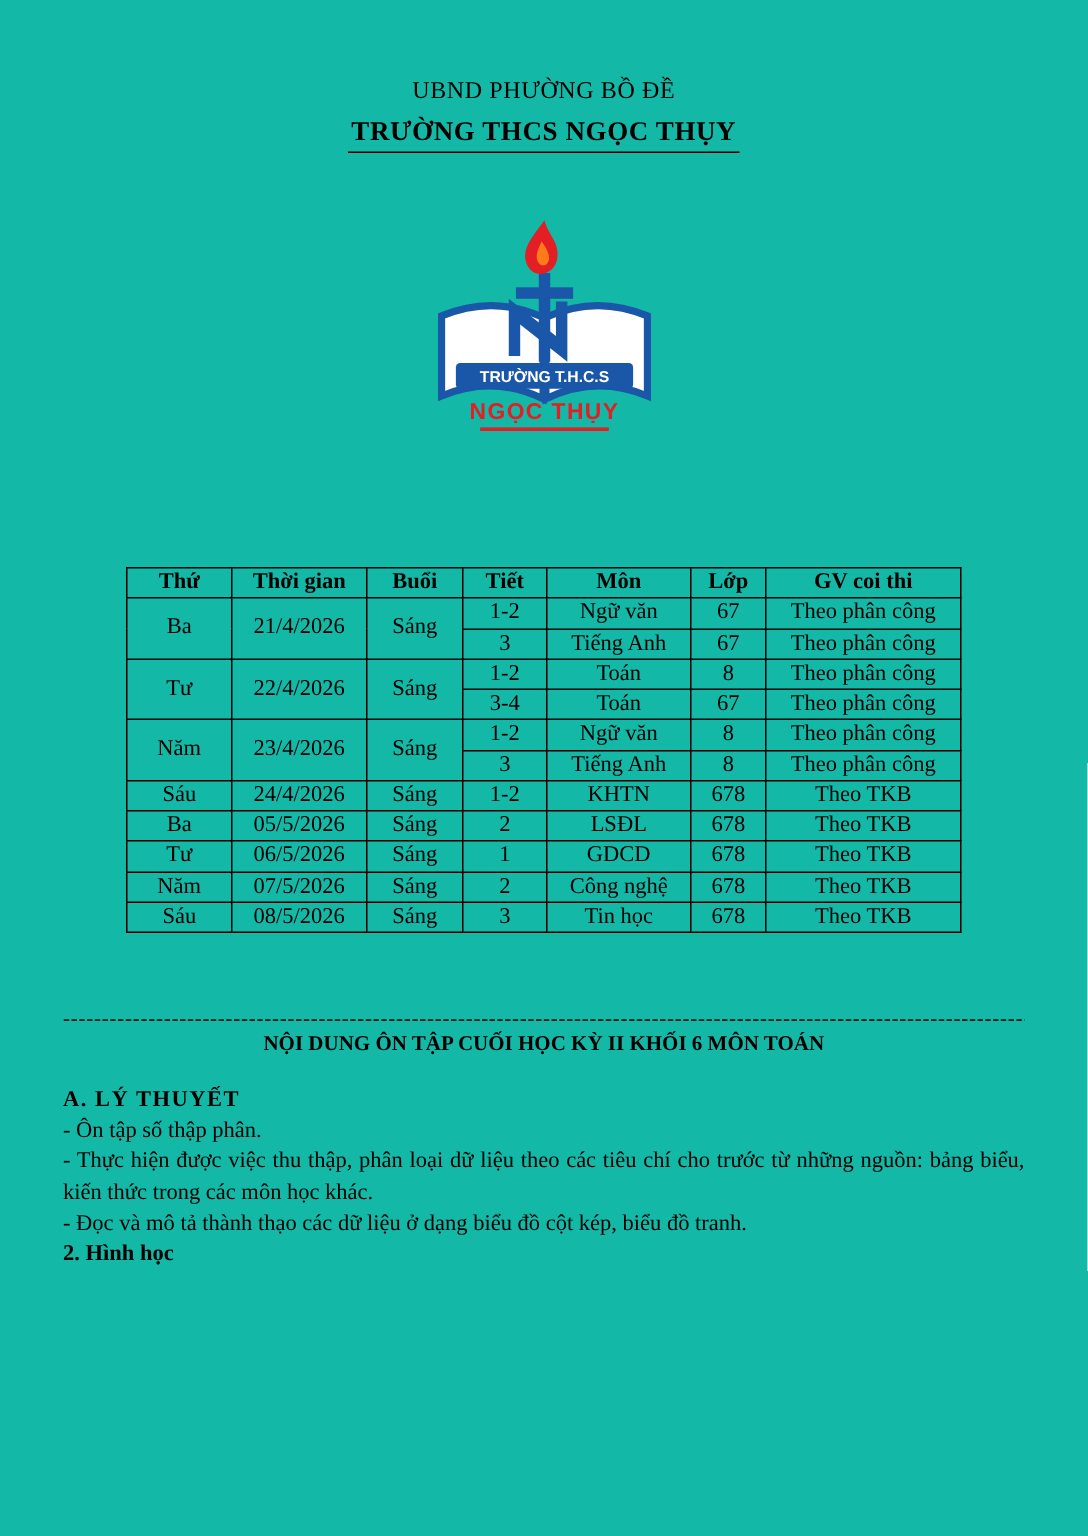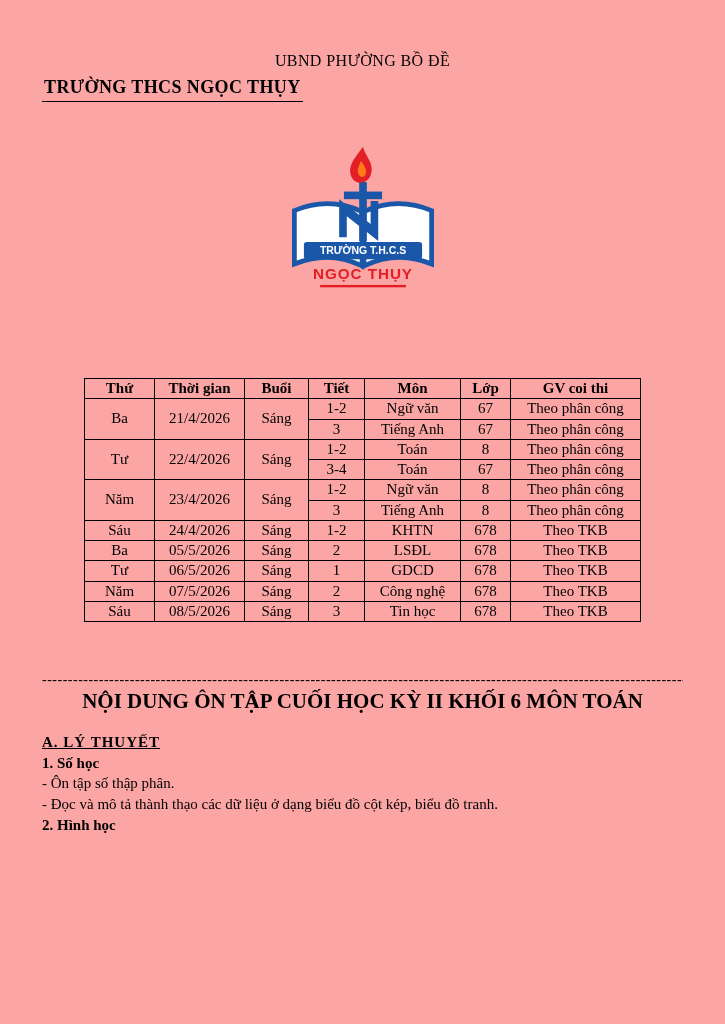--- a/index.html
+++ b/index.html
@@ -1,28 +1,28 @@
 <!DOCTYPE html>
 <html><head>
 <meta charset="utf-8">
 <style>
   * { margin:0; padding:0; box-sizing:border-box; }
   html,body { background:#ffffff; }
   .page {
     position:relative;
     width:725px; height:1024px;
     margin:0 auto;
-    background:#fca5a5;
+    background:#14b8a6;
     font-family:"Liberation Serif", serif;
     color:#000;
     padding:52px 42px 0 42px;
     overflow:hidden;
   }
   .hdr1 { text-align:center; font-size:16px; letter-spacing:0.4px; }
-  .hdr2 { margin-top:7px; }
+  .hdr2 { text-align:center; margin-top:7px; }
   .hdr2 span {
     display:inline-block; font-size:18px; font-weight:bold;
     letter-spacing:0.4px; border-bottom:1.5px solid #000; padding:0 2px 3px 2px;
   }
   .logo-wrap { text-align:center; margin-top:40px; height:168px; }
   .logo-wrap svg text { font-family:"Liberation Sans", sans-serif; }
 
   table.sched {
     margin:68px auto 0 auto;
     border-collapse:collapse;
@@ -36,26 +36,26 @@
     height:19px;
     line-height:1.15;
   }
   table.sched th { font-weight:bold; }
 
   .sep {
     margin-top:50px;
     white-space:nowrap; overflow:hidden;
     font-size:14px; letter-spacing:0.5px;
   }
-  .doc-title { text-align:center; font-weight:bold; font-size:21px; margin-top:1px; }
+  .doc-title { text-align:center; font-weight:bold; font-size:14px; margin-top:1px; }
 
   .body-text { margin-top:18px; font-size:15px; line-height:1.38; }
   .body-text p { text-align:justify; }
   .body-text p.hd { font-weight:bold; text-align:left; }
-  .body-text p.hd.spaced { letter-spacing:1px;text-decoration:underline; }
+  .body-text p.hd.spaced { letter-spacing:1px; }
 
   .page-num {
     position:absolute; left:0; right:0; bottom:56px;
     text-align:center; font-size:14px;
   }
 </style>
 </head>
 <body>
 
 <div class="page">
@@ -200,19 +200,19 @@
         <td>Theo TKB</td>
       </tr>
     </tbody>
   </table>
 
   <div class="sep">--------------------------------------------------------------------------------------------------------------------------------------------------------------------------</div>
   <div class="doc-title">NỘI DUNG ÔN TẬP CUỐI HỌC KỲ II KHỐI 6 MÔN TOÁN</div>
 
   <div class="body-text">
     <p class="hd spaced">A. LÝ THUYẾT</p>
-    <p class="hd">1. Số học</p>
     <p>- Ôn tập số thập phân.</p>
+    <p>- Thực hiện được việc thu thập, phân loại dữ liệu theo các tiêu chí cho trước từ những nguồn: bảng biểu, kiến thức trong các môn học khác.</p>
     <p>- Đọc và mô tả thành thạo các dữ liệu ở dạng biểu đồ cột kép, biểu đồ tranh.</p>
     <p class="hd">2. Hình học</p>
   </div>
 
 </div>
 
 </body></html>

